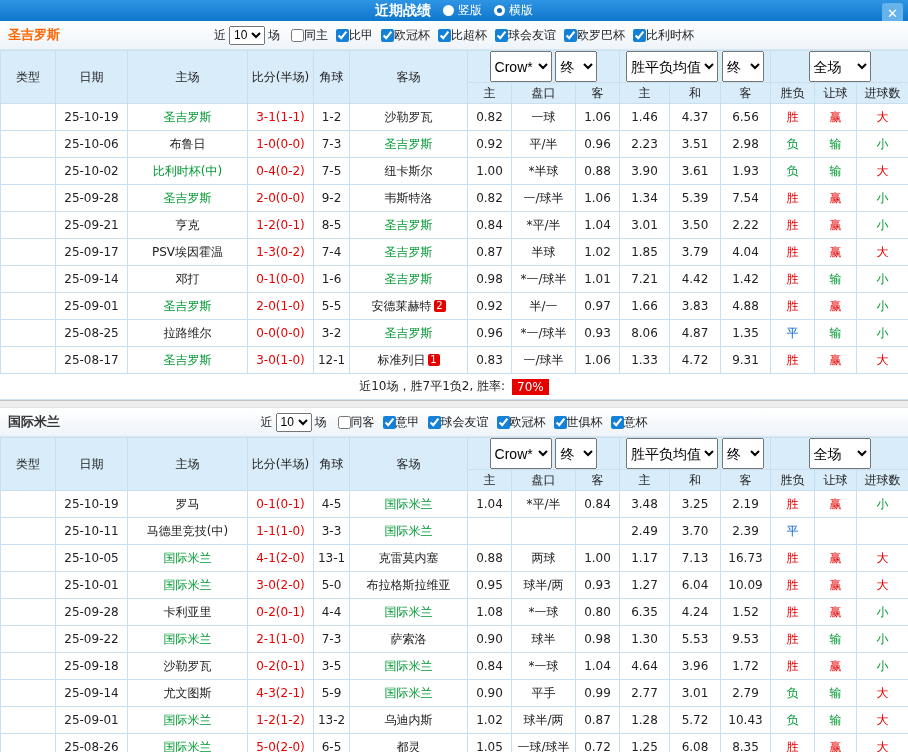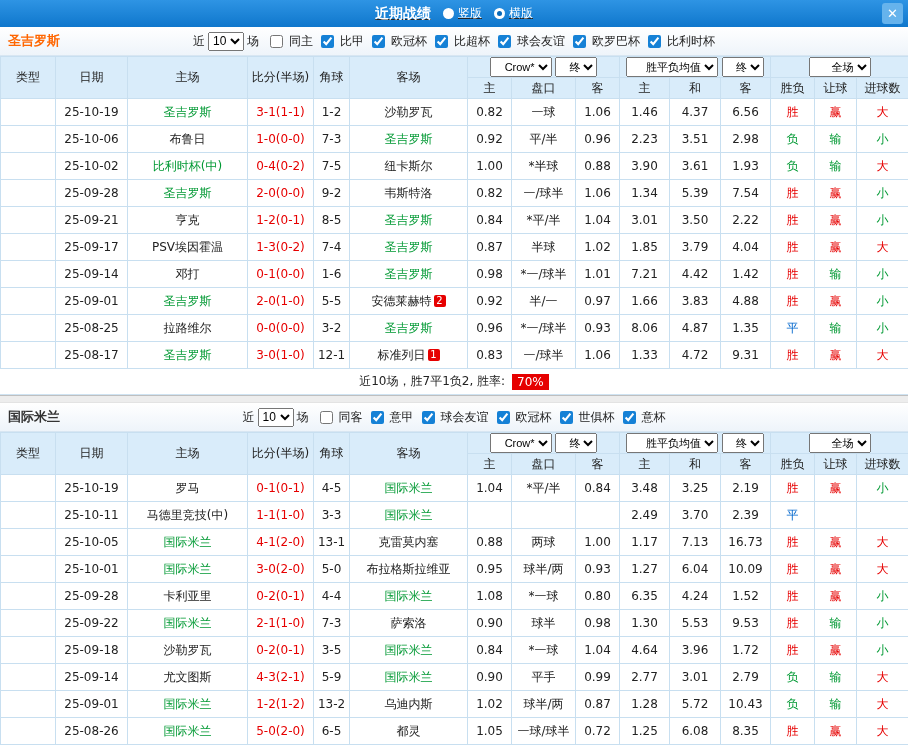--- a/index.html
+++ b/index.html
@@ -1,50 +1,50 @@
 <!DOCTYPE html>
 <html><head>
 <meta charset="utf-8">
 <style>
   * { margin:0; padding:0; box-sizing:border-box; }
   html,body { width:908px; height:752px; overflow:hidden; background:#fff;
     font-family:"DejaVu Sans","Liberation Sans",sans-serif; font-size:12px; color:#222; }
 
   
-  .titlebar { height:27px; background:linear-gradient(#2e94e4,#0f77cc);
-    display:flex; align-items:center; justify-content:center; position:relative;text-decoration:underline; }
+  .titlebar { height:21px; background:linear-gradient(#2e94e4,#0f77cc);
+    display:flex; align-items:center; justify-content:center; position:relative; }
   .tb-title { color:#fff; font-weight:bold; font-size:14px; }
   .radio-group { display:inline-flex; align-items:flex-end; }
   .radio-opt { display:inline-flex; align-items:center; gap:4px; margin-left:12px; color:#fff; cursor:pointer; }
   .radio { width:11px; height:11px; border-radius:50%; background:#fff; display:inline-block; position:relative; }
   .radio[checked]::after { content:""; position:absolute; left:3px; top:3px; width:5px; height:5px;
     border-radius:50%; background:#0b6ab8; }
   .close-btn { position:absolute; right:5px; top:3px; width:21px; height:21px; background:#66b3ec;
     color:#fff; border-radius:3px; display:flex; align-items:center; justify-content:center;
     font-size:13px; cursor:pointer; }
 
   
   .section-bar { height:29px; position:relative; display:flex; align-items:center; justify-content:center;
     background:linear-gradient(#ffffff,#eef4fa); border-bottom:1px solid #d8e6f2; }
   .team-title { position:absolute; left:8px; font-weight:bold; font-size:13px; }
   .team-title.home { color:#f60; }
   .team-title.away { color:#333; }
   .filter-bar { display:flex; align-items:center; gap:3px; }
   .count-select { font-size:12px; height:19px; }
   .cb-group { display:inline-flex; align-items:center; }
-  .cb { display:inline-flex; align-items:center; gap:6px; margin-left:8px; cursor:pointer; }
+  .cb { display:inline-flex; align-items:center; gap:0; margin-left:8px; cursor:pointer; }
   .cbox { width:13px; height:13px; accent-color:#1581d6; margin:0; cursor:pointer; }
 
   
   table.grid { width:908px; border-collapse:collapse; table-layout:fixed; }
   .grid th, .grid td { border:1px solid #c8dff0; text-align:center; overflow:hidden;
     white-space:nowrap; padding:0 1px; }
   .grid thead th { background:#d9ecfa; font-weight:normal; height:21px; }
   .grid tbody td { height:27px; background:#fff; }
-  .sel-cell select { font-size:11px; height:20px; vertical-align:middle;text-align:right; }
+  .sel-cell select { font-size:14px; height:31px; vertical-align:middle; }
   .sel-book  { width:62px; }
   .sel-final { width:42px; }
   .sel-odds  { width:92px; }
   .sel-scope { width:62px; }
 
   td.type-cell { color:#fff; }
   .lg-orange { background:#ff9900; }
   .lg-red    { background:#ff5400; }
   .lg-teal   { background:#00b173; }
   .c-red   { color:#e60000; }

